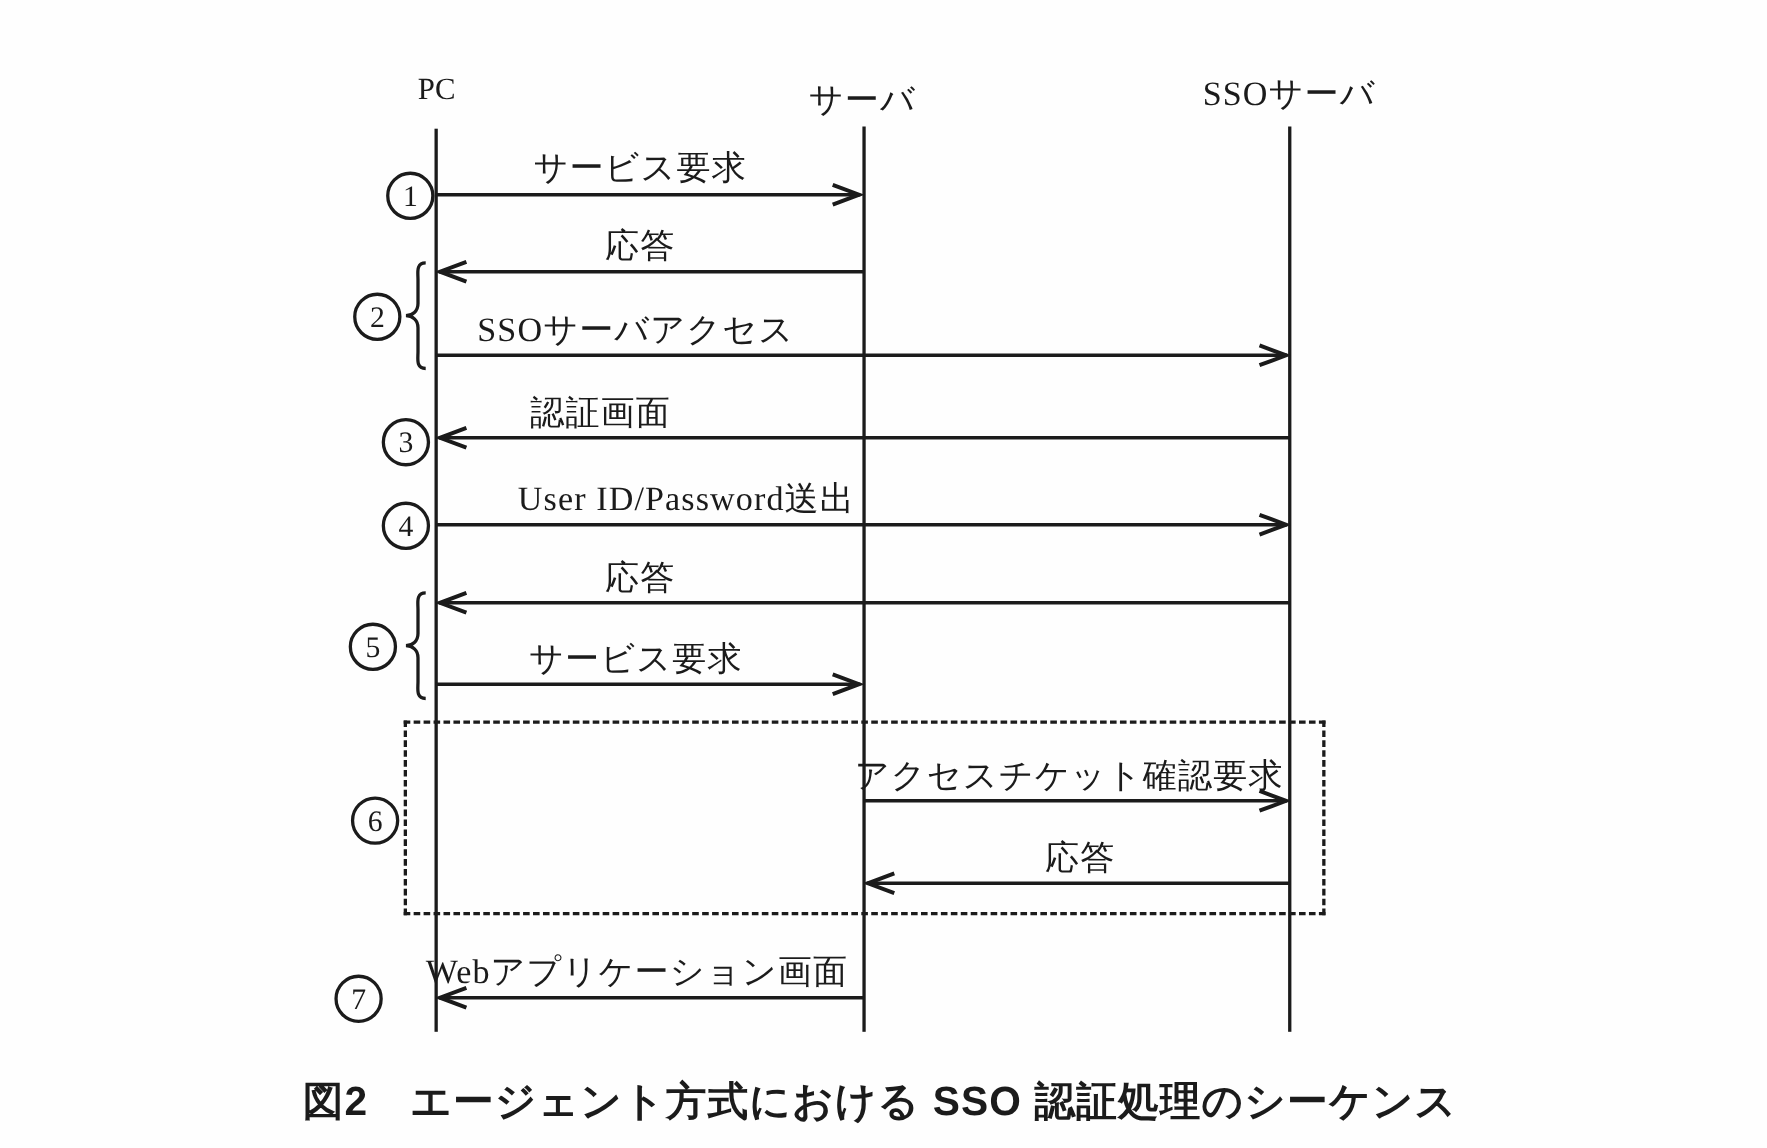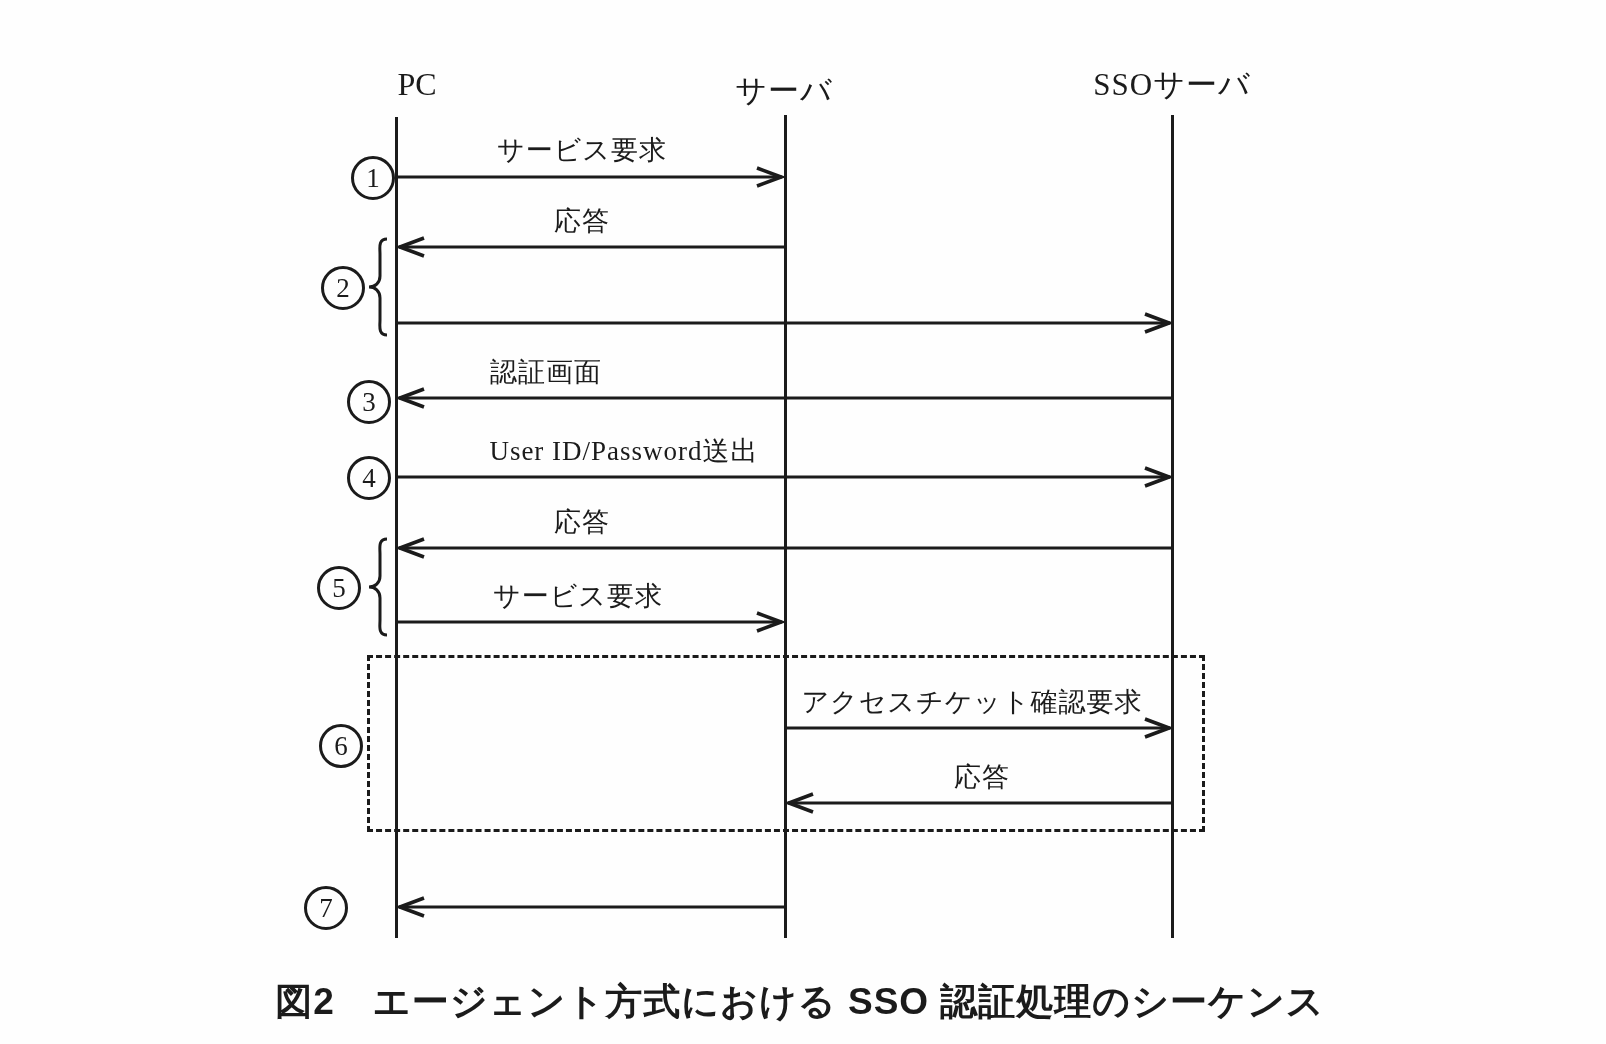--- a/index.html
+++ b/index.html
@@ -12,30 +12,30 @@
     color: #1b1b1b;
     overflow: hidden;
   }
   .actor-label {
     position: absolute;
     transform: translateX(-50%);
     font-size: 31px;
     white-space: nowrap;
     letter-spacing: 1px;
   }
-  .actor-label.pc { font-size: 32px; letter-spacing: 0; margin-left: 20px; }
+  .actor-label.pc { font-size: 28px; letter-spacing: 0; }
   .lifeline {
     position: absolute;
     width: 3px;
     background: #1b1b1b;
   }
   .msg-label {
     position: absolute;
     transform: translateX(-50%);
-    font-size: 27px;
+    font-size: 31px;
     white-space: nowrap;
     letter-spacing: 1px;
   }
   .arrow { position: absolute; height: 24px; }
   .arrow svg { display: block; }
   .step-circle {
     position: absolute;
     width: 38px;
     height: 38px;
     border: 3px solid #1b1b1b;
@@ -85,20 +85,21 @@
   </div>
 
   <div class="msg-label" style="left:582px; top:203px;">応答</div>
   <div class="arrow" style="left:396px; top:235px;">
     <svg width="389" height="24">
         <line x1="3" y1="12" x2="389" y2="12" stroke="#1b1b1b" stroke-width="3.2"></line>
         <polyline points="28,3 4,12 28,21" stroke="#1b1b1b" stroke-width="3.6" fill="none"></polyline>
       </svg>
   </div>
 
+  <div class="msg-label" style="left:578px; top:279px;">SSOサーバアクセス</div>
   <div class="arrow" style="left:396px; top:311px;">
     <svg width="777" height="24">
         <line x1="0" y1="12" x2="774" y2="12" stroke="#1b1b1b" stroke-width="3.2"></line>
         <polyline points="749,3 773,12 749,21" stroke="#1b1b1b" stroke-width="3.6" fill="none"></polyline>
       </svg>
   </div>
 
   <div class="msg-label" style="left:546px; top:354px;">認証画面</div>
   <div class="arrow" style="left:396px; top:386px;">
     <svg width="777" height="24">
@@ -140,20 +141,21 @@
   </div>
 
   <div class="msg-label" style="left:982px; top:759px;">応答</div>
   <div class="arrow" style="left:785px; top:791px;">
     <svg width="388" height="24">
         <line x1="3" y1="12" x2="388" y2="12" stroke="#1b1b1b" stroke-width="3.2"></line>
         <polyline points="28,3 4,12 28,21" stroke="#1b1b1b" stroke-width="3.6" fill="none"></polyline>
       </svg>
   </div>
 
+  <div class="msg-label" style="left:579px; top:863px;">Webアプリケーション画面</div>
   <div class="arrow" style="left:396px; top:895px;">
     <svg width="389" height="24">
         <line x1="3" y1="12" x2="389" y2="12" stroke="#1b1b1b" stroke-width="3.2"></line>
         <polyline points="28,3 4,12 28,21" stroke="#1b1b1b" stroke-width="3.6" fill="none"></polyline>
       </svg>
   </div>
 
   <div class="step-circle" style="left:351px; top:156px;">1</div>
   <div class="step-circle" style="left:321px; top:266px;">2</div>
   <div class="step-circle" style="left:347px; top:380px;">3</div>

